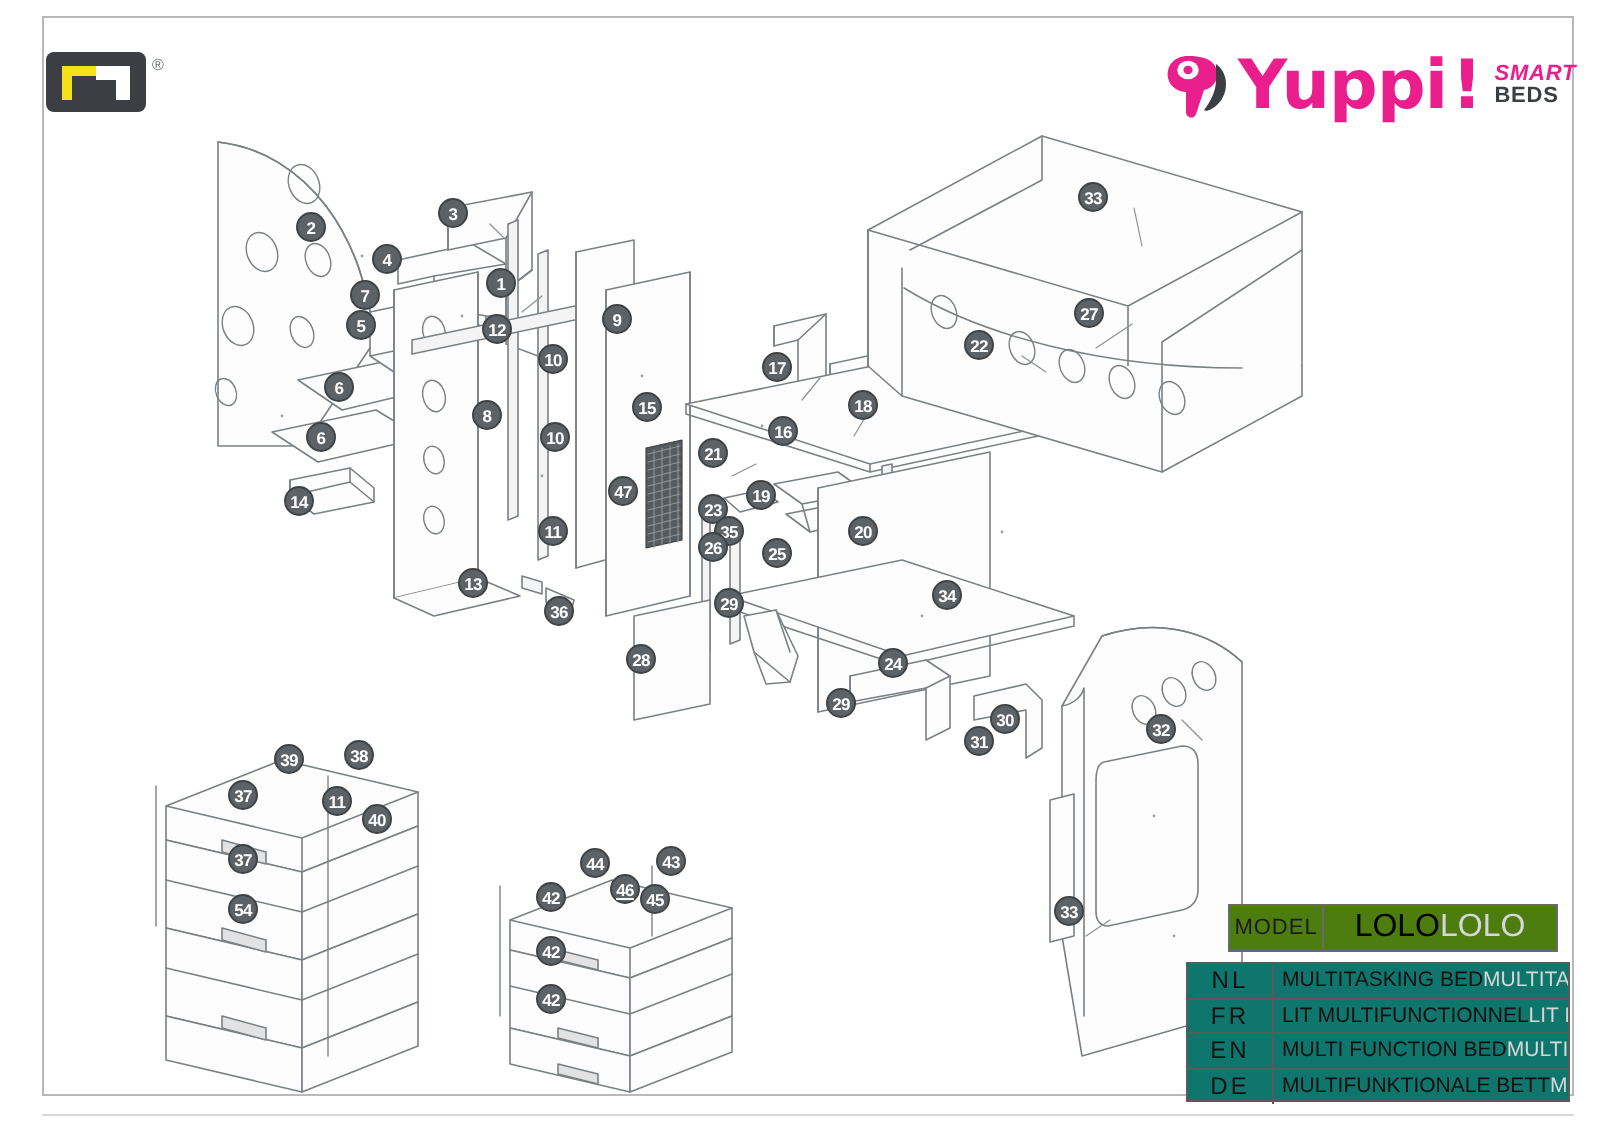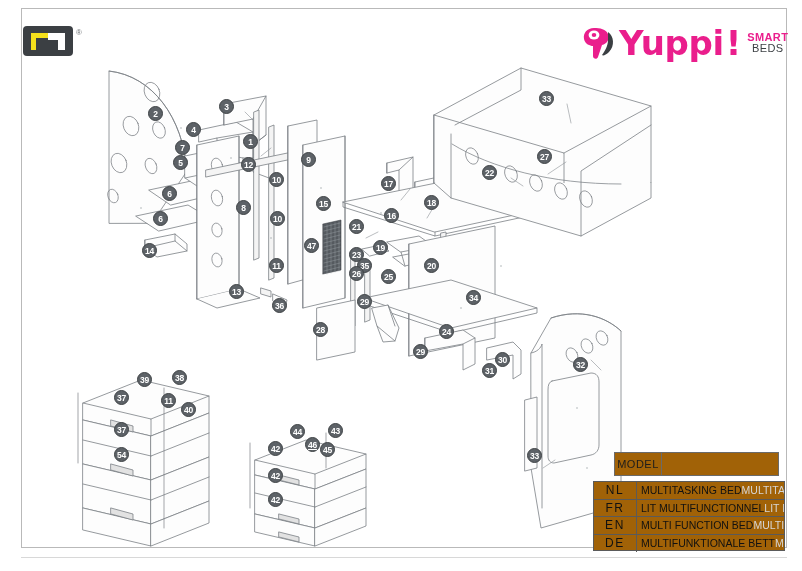--- a/index.html
+++ b/index.html
@@ -60,58 +60,58 @@
   .yp-figure{position:relative;width:36px;height:34px;flex:0 0 36px;}
   .yp-word{
     font-size:34px;font-weight:bold;color:#ea1e8c;letter-spacing:-0.4px;
     line-height:32px;margin-left:2px;font-family:"DejaVu Sans",sans-serif;
   }
   .yp-bang{
     font-size:34px;font-weight:bold;color:#ea1e8c;line-height:32px;
     margin-left:2px;font-family:"DejaVu Sans",sans-serif;
   }
   .yp-smartbeds{margin-left:6px;line-height:11px;}
-  .yp-smart{font-size:11px;font-weight:bold;color:#ea1e8c;letter-spacing:0.4px;display:block;}
-  .yp-beds{font-size:11px;font-weight:normal;color:#3b3f43;letter-spacing:0.4px;display:block;text-align:center;}
+  .yp-smart{font-size:11px;font-weight:bold;color:#ea1e8c;letter-spacing:0.4px;display:block;font-style:italic;}
+  .yp-beds{font-size:11px;font-weight:bold;color:#3b3f43;letter-spacing:0.4px;display:block;}
 
   
   #drawing{position:absolute;left:21px;top:8px;width:766px;height:540px;}
   #drawing svg{display:block;}
 
   
   .balloon{
     position:absolute;width:15px;height:15px;border-radius:50%;
     background:#5d6267;border:1px solid #3f4346;
     color:#ffffff;font-size:8.5px;font-weight:bold;
     display:flex;align-items:center;justify-content:center;
     font-family:"Liberation Sans",sans-serif;letter-spacing:-0.3px;
     box-sizing:border-box;
   }
 
   
   #model-box{
     position:absolute;left:614px;top:452px;width:165px;height:24px;
     border:1px solid #6a6a6a;box-sizing:border-box;display:flex;
-    background:#a16207;
+    background:#4d7c0f;
   }
   #model-label-cell{
     width:47px;border-right:1px solid #6a6a6a;display:flex;
     align-items:center;justify-content:center;font-size:11px;
     letter-spacing:0.5px;color:#1c1c1c;box-sizing:border-box;
   }
   #model-value-cell{
     flex:1;display:flex;align-items:center;justify-content:center;
     position:relative;overflow:hidden;
   }
   .ghosted{position:relative;white-space:nowrap;}
   .ghosted .gh{color:#d6d6d6;}
 
   #lang-table{
     position:absolute;left:593px;top:481px;width:192px;height:70px;
-    border:1px solid #5a5a5a;box-sizing:border-box;background:#a16207;
+    border:1px solid #5a5a5a;box-sizing:border-box;background:#0f766e;
   }
   #lang-table .lang-row{
     display:flex;height:17.5px;border-bottom:1px solid #5a5a5a;
     box-sizing:border-box;
   }
   #lang-table .lang-row:last-child{border-bottom:none;}
   .lang-code{
     width:43px;border-right:1px solid #5a5a5a;display:flex;
     align-items:center;justify-content:center;font-size:12px;
     letter-spacing:1.6px;color:#111;box-sizing:border-box;
@@ -391,20 +391,23 @@
       <div class="balloon" style="left: 328px; top: 423px;">43</div>
       <div class="balloon" style="left: 268px; top: 441px;">42</div>
       <div class="balloon" style="left: 305px; top: 437px; text-decoration: underline;">46</div>
       <div class="balloon" style="left: 320px; top: 442px;">45</div>
       <div class="balloon" style="left: 268px; top: 468px;">42</div>
       <div class="balloon" style="left: 268px; top: 492px;">42</div>
     </div>
 
   <div id="model-box">
     <div id="model-label-cell">MODEL</div>
+    <div id="model-value-cell">
+      <span class="ghosted"><span>LOLO</span><span class="gh">LOLO</span></span>
+    </div>
   </div>
 
   <div id="lang-table">
       <div class="lang-row">
         <div class="lang-code">NL</div>
         <div class="lang-name">
           <span>MULTITASKING BED</span>
           <span class="gh">MULTITASKING BED</span>
         </div>
       </div>

